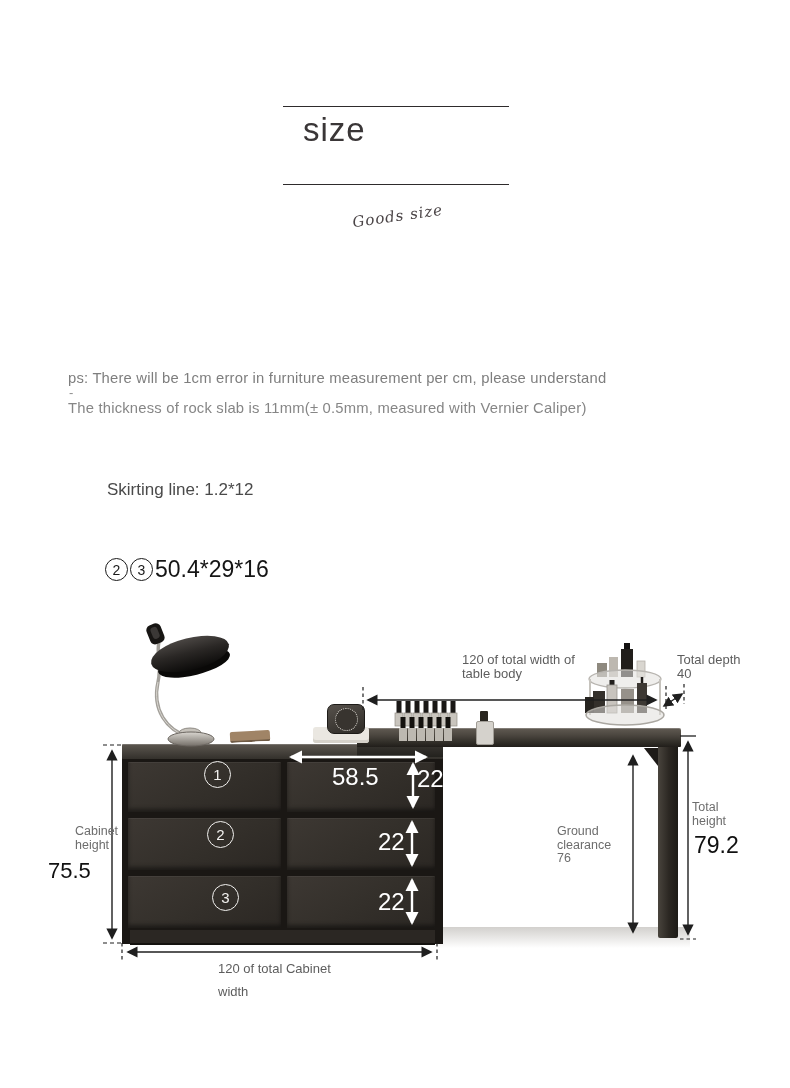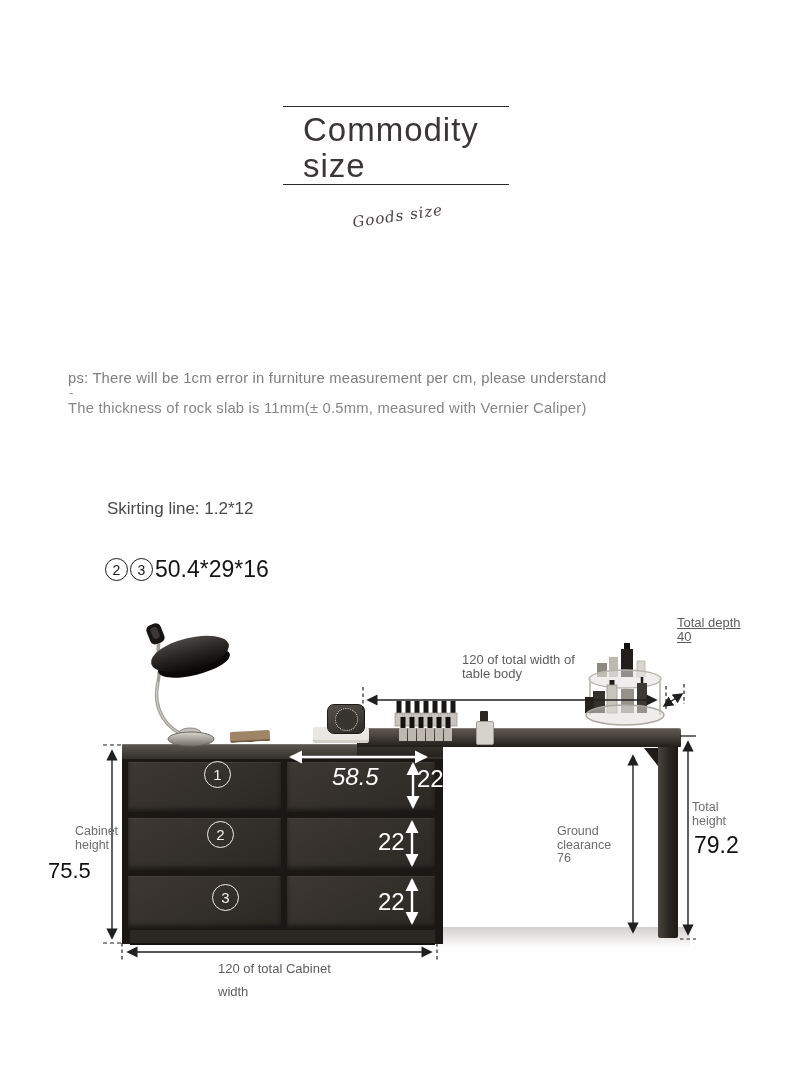--- a/index.html
+++ b/index.html
@@ -55,31 +55,30 @@
                color:#f2f1ef;font-size:15px;display:flex;align-items:center;justify-content:center;}
   svg{display:block;}
 </style>
 </head>
 <body>
 
 <div class="page">
 
   <div class="abs rule" style="left:283px;top:106px;width:226px;"></div>
   <div class="abs title" style="left:303px;top:112px;">
-    <div>Commodity</div>
     <div>size</div>
   </div>
   <div class="abs rule" style="left:283px;top:184px;width:226px;"></div>
   <div class="abs signature" style="left:352px;top:207px;">Goods size</div>
 
   <div class="abs ps" style="left:68px;top:370px;">ps: There will be 1cm error in furniture measurement per cm, please understand</div>
   <div class="abs dash" style="left:69px;top:385px;">-</div>
   <div class="abs ps ps2" style="left:68px;top:400px;">The thickness of rock slab is 11mm(± 0.5mm, measured with Vernier Caliper)</div>
 
-  <div class="abs skirting" style="left:107px;top:499px;">Skirting line: 1.2*12</div>
+  <div class="abs skirting" style="left:107px;top:480px;">Skirting line: 1.2*12</div>
   <div class="abs bigspec" style="left:105px;top:556px;">
     <span class="numcircle">2</span>
     <span class="numcircle">3</span>
     <span>50.4*29*16</span>
   </div>
 
   <div class="abs floor-shadow" style="left:438px;top:927px;width:252px;height:24px;"></div>
 
   <div class="abs cab-body" style="left:122px;top:756px;width:321px;height:188px;"></div>
   <div class="abs cab-top" style="left:122px;top:744px;width:321px;height:15px;"></div>
@@ -219,36 +218,36 @@
 
     <line x1="413" y1="764" x2="413" y2="807" stroke="#ffffff" stroke-width="2.4" marker-start="url(#mW)" marker-end="url(#mW)"></line>
     <line x1="412" y1="822" x2="412" y2="865" stroke="#ffffff" stroke-width="2.4" marker-start="url(#mW)" marker-end="url(#mW)"></line>
     <line x1="412" y1="880" x2="412" y2="923" stroke="#ffffff" stroke-width="2.4" marker-start="url(#mW)" marker-end="url(#mW)"></line>
   </svg>
 
   <div class="abs dim-dark" style="left:462px;top:653px;">
     <div>120 of total width of</div>
     <div>table body</div>
   </div>
-  <div class="abs dim-dark" style="left:677px;top:616px;text-decoration:underline;">
+  <div class="abs dim-dark" style="left:677px;top:653px;">
     <div>Total depth</div>
     <div>40</div>
   </div>
 
   <div class="abs dim" style="left:47px;top:825px;margin-left:28px;">
     <div>Cabinet</div>
     <div>height</div>
   </div>
   <div class="abs val-black" style="left:48px;top:852px;font-size:22px;margin-top:6px;">75.5</div>
 
   <div class="abs drawer-circ" style="left:204px;top:761px;">1</div>
   <div class="abs drawer-circ" style="left:207px;top:821px;">2</div>
   <div class="abs drawer-circ" style="left:212px;top:884px;">3</div>
 
-  <div class="abs val-white" style="left:332px;top:763px;font-style:italic;">58.5</div>
+  <div class="abs val-white" style="left:332px;top:763px;">58.5</div>
   <div class="abs val-white" style="left:417px;top:765px;">22</div>
   <div class="abs val-white" style="left:378px;top:828px;">22</div>
   <div class="abs val-white" style="left:378px;top:888px;">22</div>
 
   <div class="abs dim" style="left:557px;top:825px;">
     <div>Ground</div>
     <div>clearance</div>
     <div>76</div>
   </div>
 

